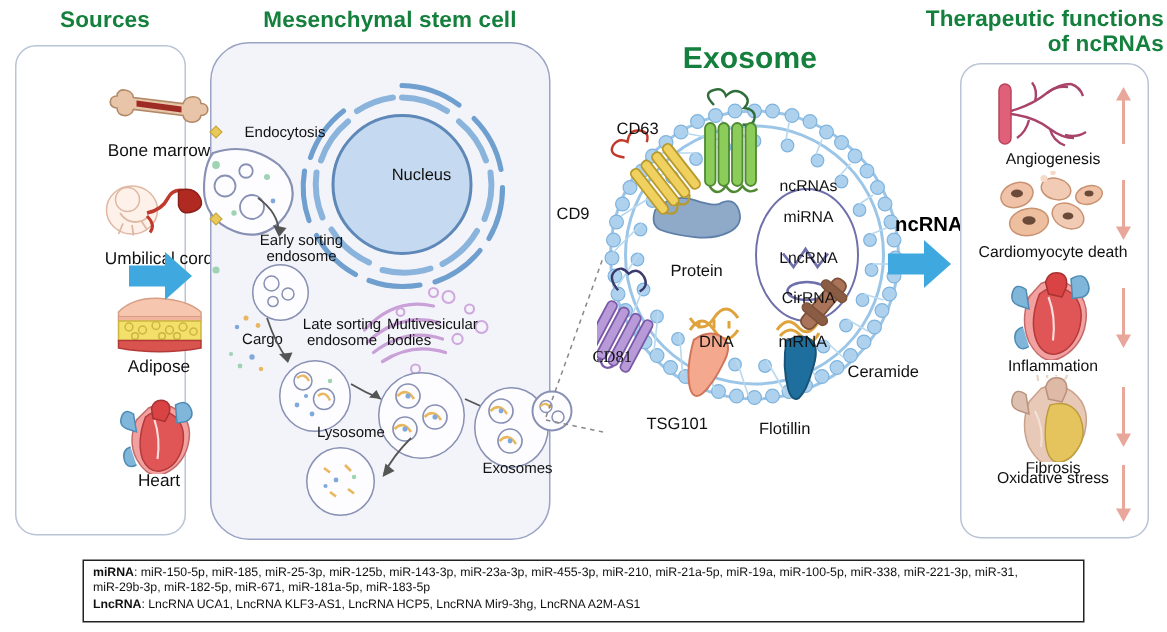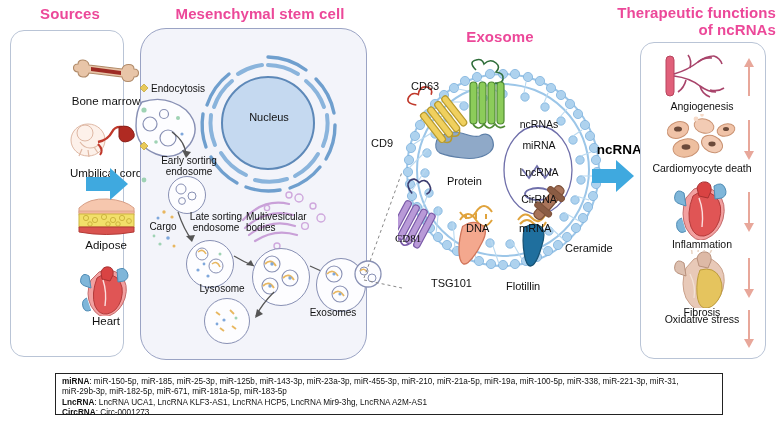--- a/index.html
+++ b/index.html
@@ -9,25 +9,25 @@
     font-family:"Liberation Sans", sans-serif;
     color:#111;
     position:relative;
     overflow:hidden;
   }
   .fig{position:absolute;inset:0;}
 
   
   .heading{
     position:absolute;font-weight:bold;font-size:15px;letter-spacing:.1px;
-    color:#ec4899;text-align:center;line-height:1.15;
+    color:#15803d;text-align:center;line-height:1.15;
   }
   #h-sources{left:6px;top:5px;width:128px;}
   #h-msc{left:140px;top:5px;width:240px;}
-  #h-exo{left:395px;top:28px;width:210px;font-size:15px;}
+  #h-exo{left:395px;top:28px;width:210px;font-size:20px;}
   #h-ther{left:604px;top:4px;width:172px;text-align:right;}
 
   
   .panel{
     position:absolute;border:1.3px solid #b9c4d6;border-radius:14px;
     background:#ffffff;
   }
   #panel-sources{left:10px;top:30px;width:112px;height:325px;}
   #panel-ther{left:640px;top:42px;width:124px;height:315px;}
   #panel-msc{
@@ -52,21 +52,21 @@
   }
   #arrow-left{left:86px;top:168px;width:46px;height:32px;}
   #arrow-right{left:592px;top:160px;width:46px;height:32px;}
 
   #label-ncrnas{
     position:absolute;left:588px;top:142px;width:70px;text-align:center;
     font-weight:bold;font-size:13.5px;color:#000;
   }
 
   
-  .msc-label{position:absolute;font-size:10px;color:#111;line-height:1.08;text-align:center;}
+  .msc-label{position:absolute;font-size:10px;color:#111;line-height:1.08;text-align:center;padding-left:12px;}
   .vesicle{
     position:absolute;border:1.3px solid #8890b4;border-radius:50%;
     background:#fdfdff;
   }
 
   
   .ther-item{position:absolute;left:644px;width:116px;text-align:center;}
   .ther-art{height:48px;position:relative;}
   .ther-label{font-size:10.5px;color:#111;}
   .ther-arrow{position:absolute;width:14px;}
@@ -671,18 +671,15 @@
   <div id="listbox">
     <div>
       <b>miRNA</b><span>: miR-150-5p, miR-185, miR-25-3p, miR-125b, miR-143-3p, miR-23a-3p, miR-455-3p, miR-210, miR-21a-5p, miR-19a, miR-100-5p, miR-338, miR-221-3p, miR-31,</span>
     </div>
     <div>
       <span>miR-29b-3p, miR-182-5p, miR-671, miR-181a-5p, miR-183-5p</span>
     </div>
     <div>
       <b>LncRNA</b><span>: LncRNA UCA1, LncRNA KLF3-AS1, LncRNA HCP5, LncRNA Mir9-3hg, LncRNA A2M-AS1</span>
     </div>
-    <div>
-      <b>CircRNA</b><span>: Circ-0001273</span>
-    </div>
   </div>
 
 </div>
 
 </body></html>

